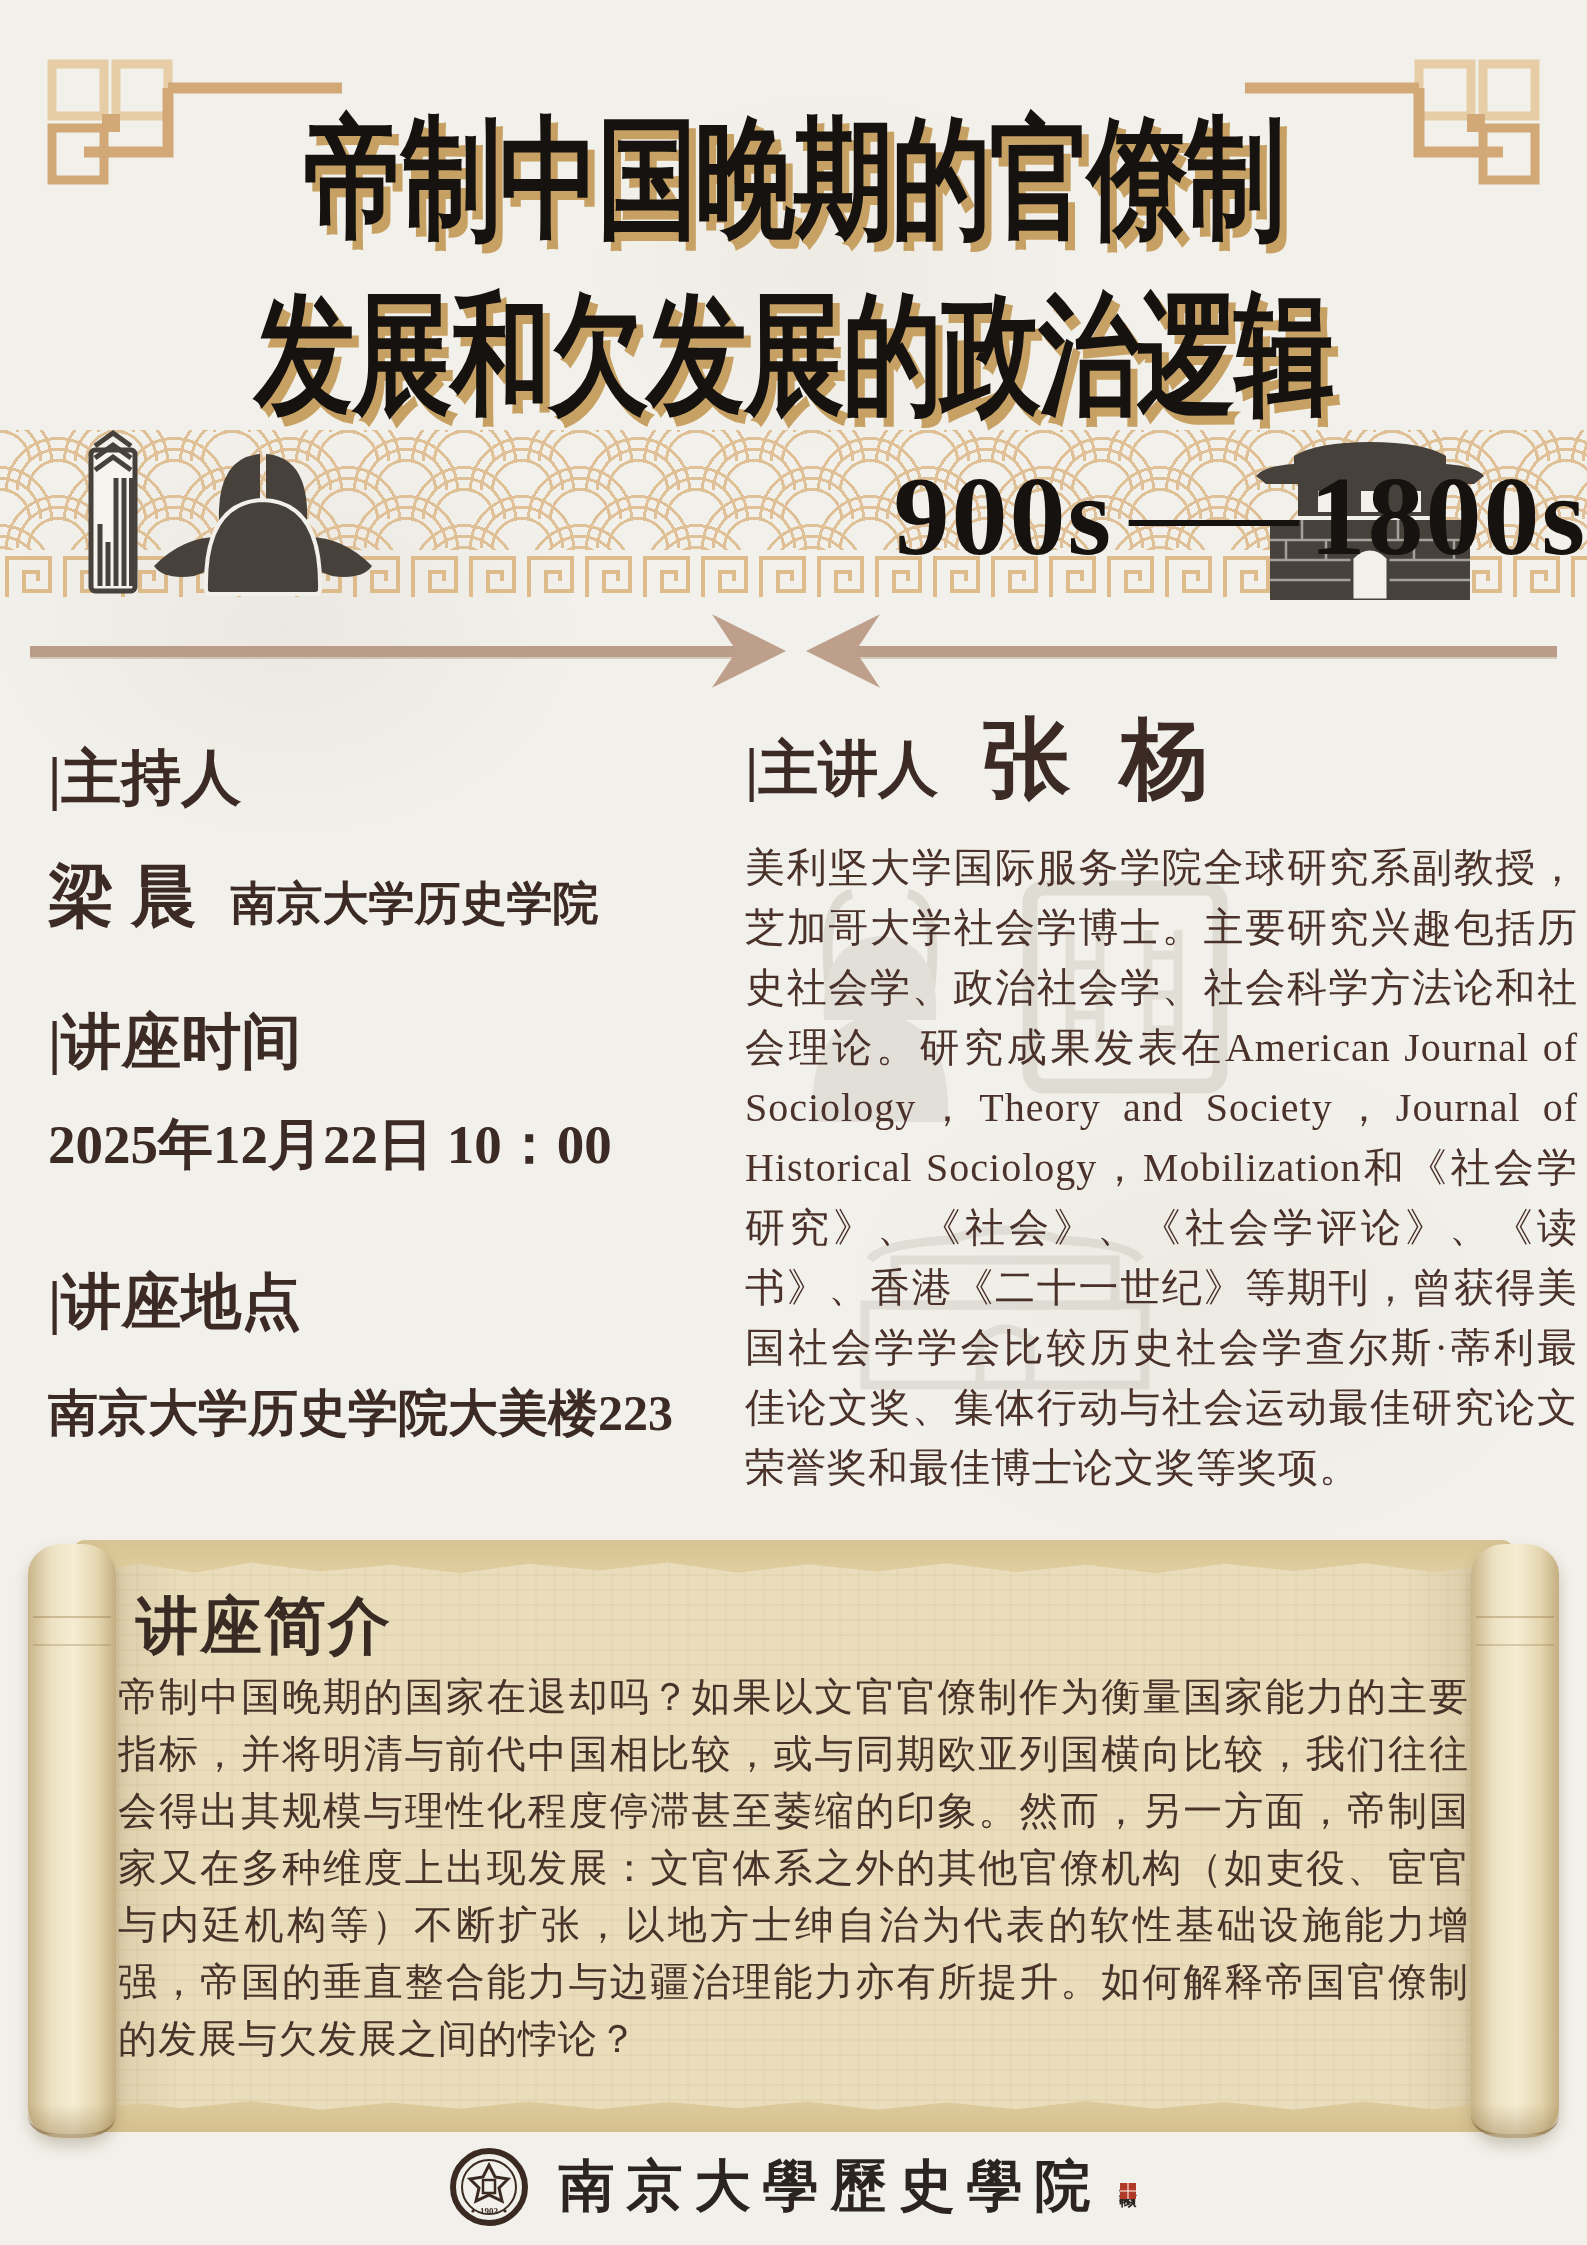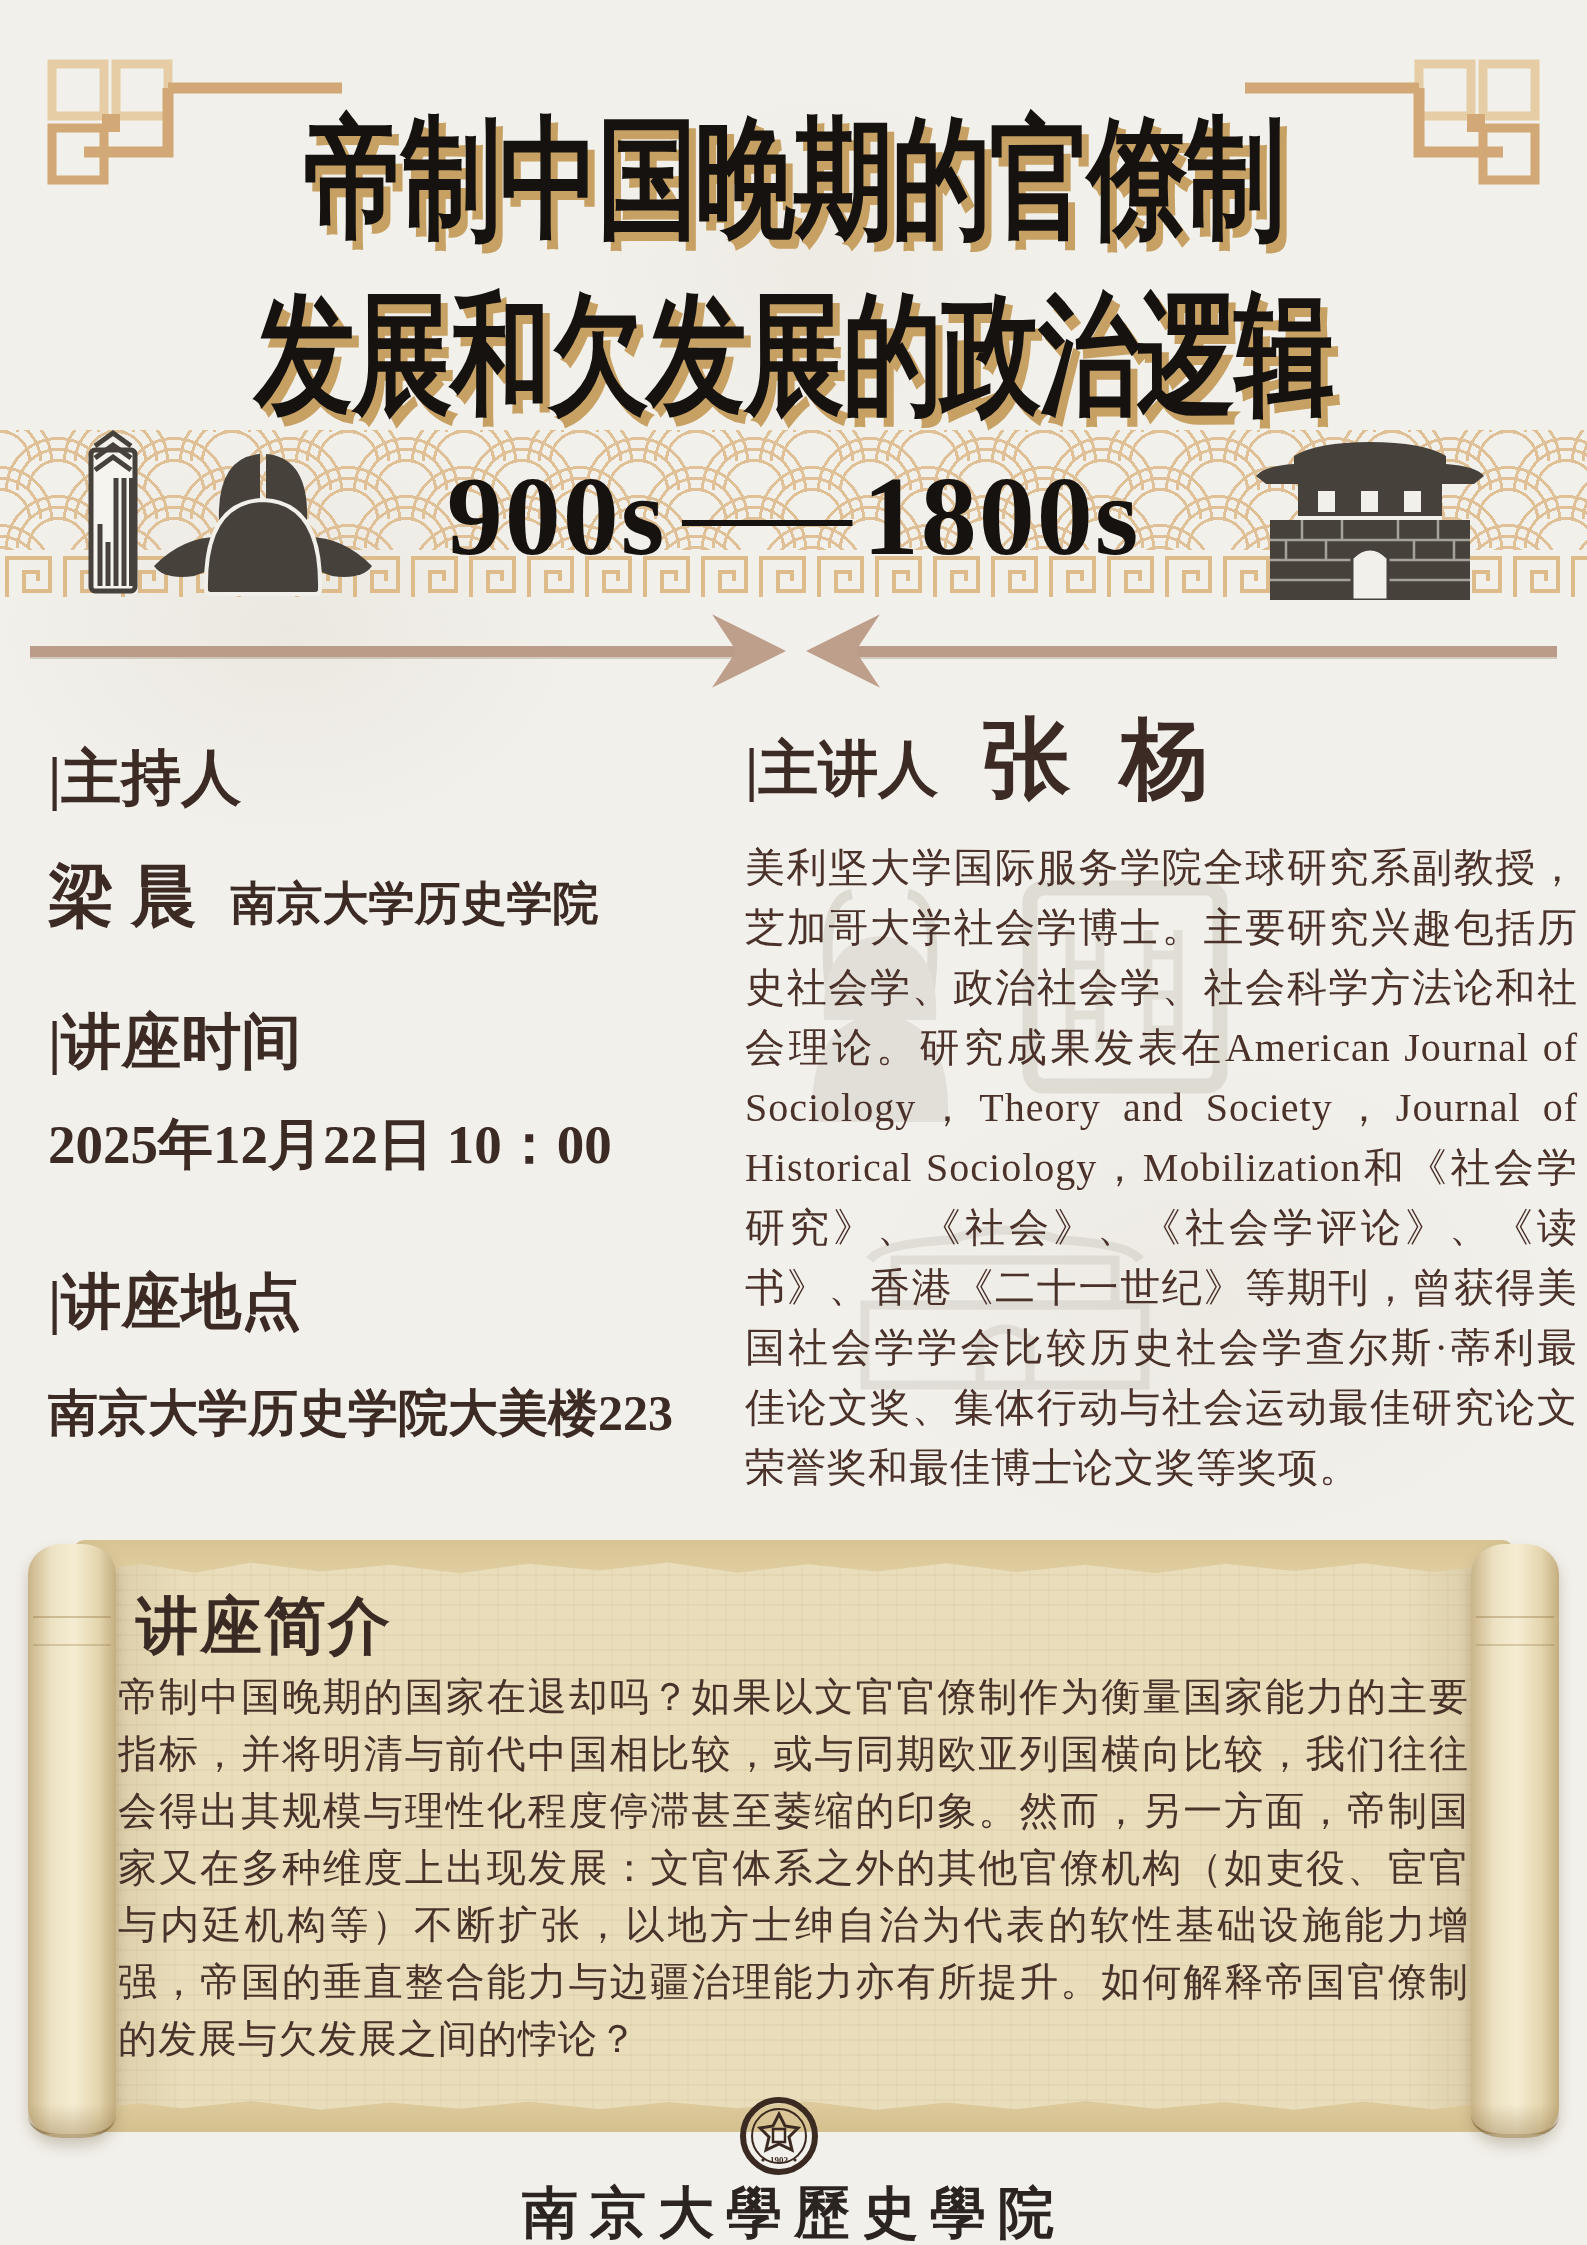--- a/index.html
+++ b/index.html
@@ -26,21 +26,21 @@
   .title-line.l2{top:268px;}
   
   .band{position:absolute;left:0;right:0;top:430px;height:172px;}
   .arcs{position:absolute;left:0;right:0;top:0;height:120px;
     background-image:
       radial-gradient(circle at 50% 100%, transparent 0 28px, #e0c197 28px 31px, transparent 31px 39px, #e0c197 39px 42px, transparent 42px 50px, #e0c197 50px 53px, transparent 53px),
       radial-gradient(circle at 50% 100%, transparent 0 28px, #e0c197 28px 31px, transparent 31px 39px, #e0c197 39px 42px, transparent 42px 50px, #e0c197 50px 53px, transparent 53px);
     background-size:116px 58px,116px 58px;
     background-position:0 2px,58px 31px;}
   .meander{position:absolute;left:0;right:0;bottom:0;height:56px;}
-  .era{position:absolute;left:0;right:0;top:452px;text-align:center;
+  .era{position:absolute;left:0;right:0;top:452px;text-align:right;
     font-size:112px;font-weight:700;color:#15120f;letter-spacing:2px;white-space:nowrap;}
   .era-dash{display:inline-block;transform:translateY(-0.13em);margin:0 16px;
     font-size:0.78em;letter-spacing:-0.06em;}
   .band-icon{position:absolute;}
   .icon-scroll{left:86px;top:424px;width:54px;height:172px;}
   .icon-hat{left:150px;top:436px;width:226px;height:162px;}
   .icon-gate{left:1242px;top:436px;width:256px;height:164px;}
   
   .divider{position:absolute;left:0;right:0;top:610px;height:82px;}
   .div-bar{position:absolute;top:36px;height:11px;background:#bb9c88;
@@ -89,21 +89,21 @@
   .roll::after{content:"";position:absolute;left:0;right:0;bottom:0;height:30px;
     border-radius:0 0 34px 34px / 0 0 22px 22px;
     background:linear-gradient(180deg,transparent,rgba(140,110,60,.35));
     border-bottom:4px solid rgba(120,90,45,.45);}
   .intro-heading{position:absolute;left:108px;top:44px;font-size:62px;font-weight:900;
     letter-spacing:2px;color:#3a2a24;z-index:4;}
   .intro-body{position:absolute;left:90px;right:90px;top:128px;font-size:39px;
     line-height:57px;letter-spacing:1px;color:#49322a;text-align:justify;z-index:4;}
   
   .footer{position:absolute;left:1px;right:0;top:2128px;height:117px;
-    display:flex;align-items:center;justify-content:center;flex-direction:column;}
+    display:flex;align-items:center;justify-content:center;}
   .seal-logo{width:80px;height:80px;margin-right:30px;flex:0 0 auto;}
   .org-name{font-size:56px;font-weight:900;color:#2b2420;letter-spacing:12px;white-space:nowrap;}
   .sig{display:flex;flex-direction:column;align-items:center;margin-left:14px;margin-top:-4px;}
   .sig-text{writing-mode:vertical-rl;font-size:17px;letter-spacing:3px;color:#2b2420;font-weight:700;}
   .sig-seal{width:16px;height:16px;margin-top:4px;
     background-image:
       linear-gradient(90deg, transparent 44%, rgba(255,240,230,.55) 44% 56%, transparent 56%),
       linear-gradient(0deg, transparent 44%, rgba(255,240,230,.55) 44% 56%, transparent 56%);
     background-color:#b03a2a;}
 </style>

